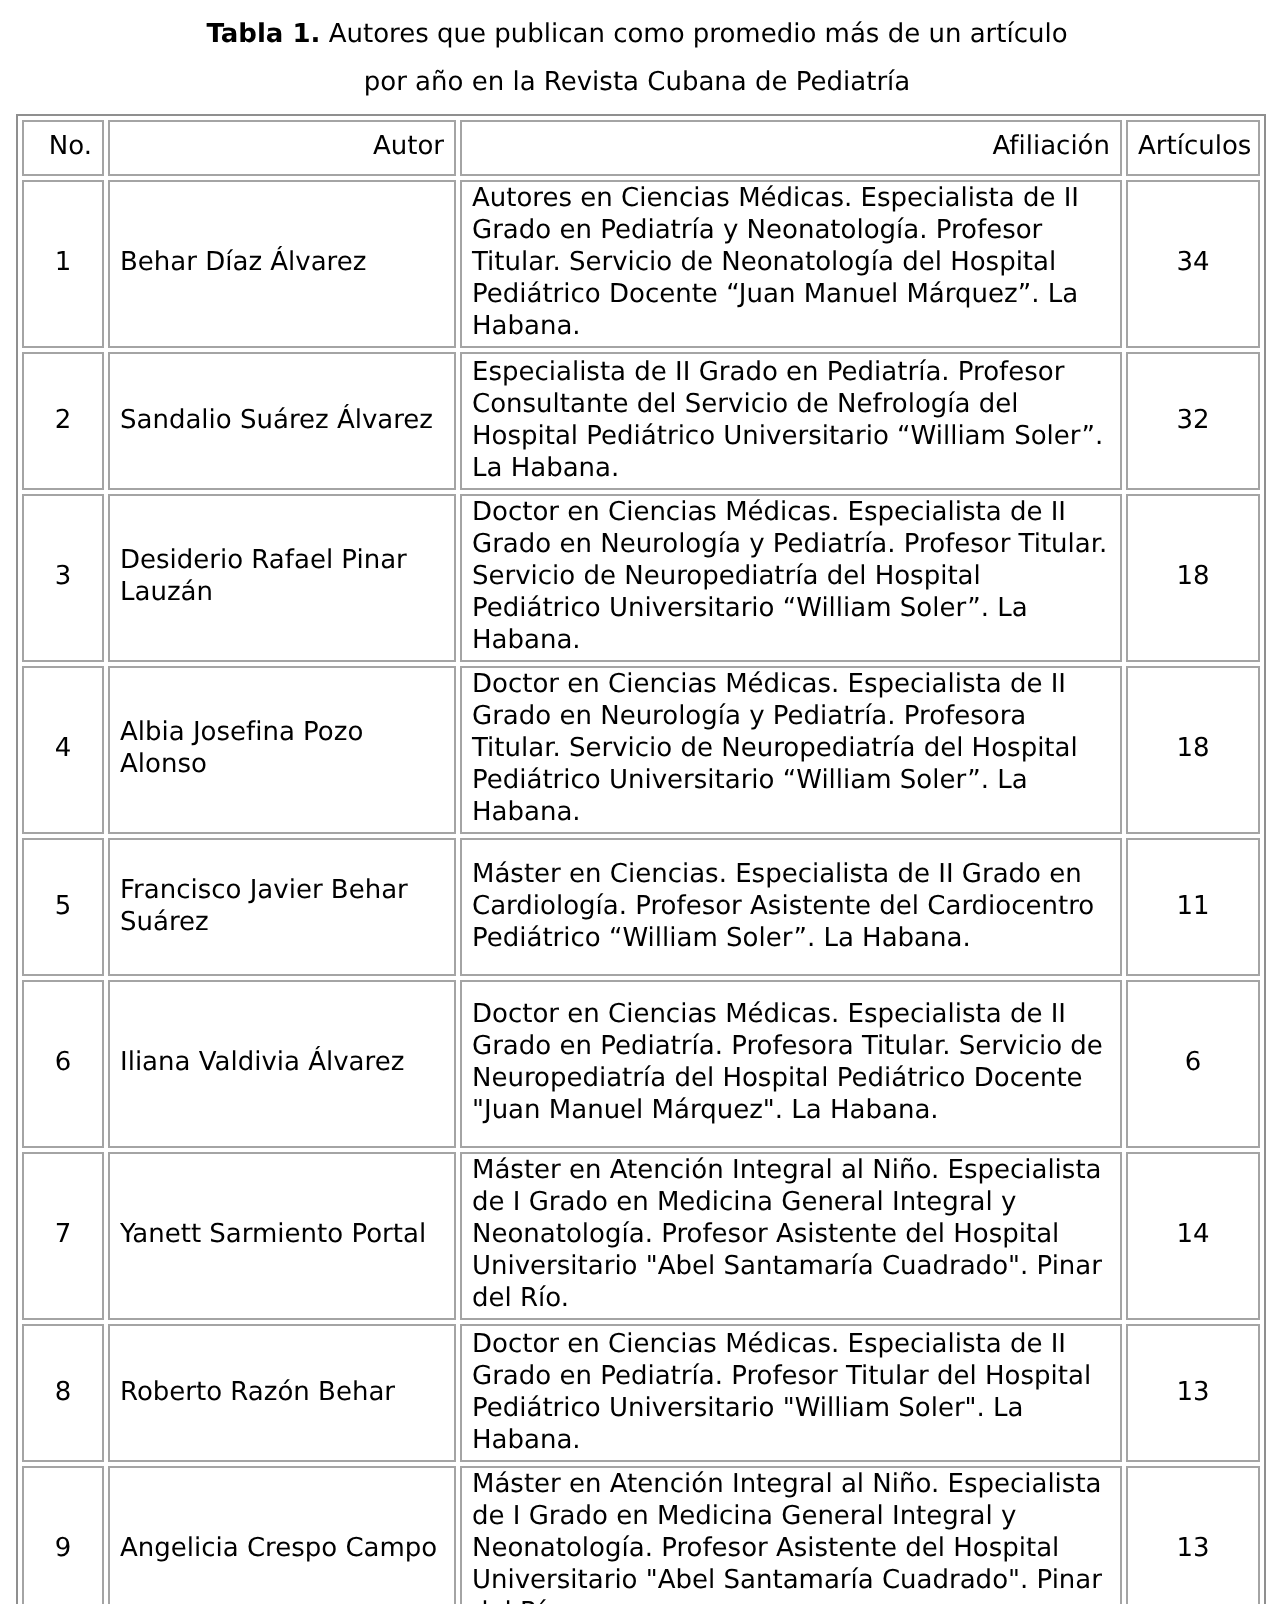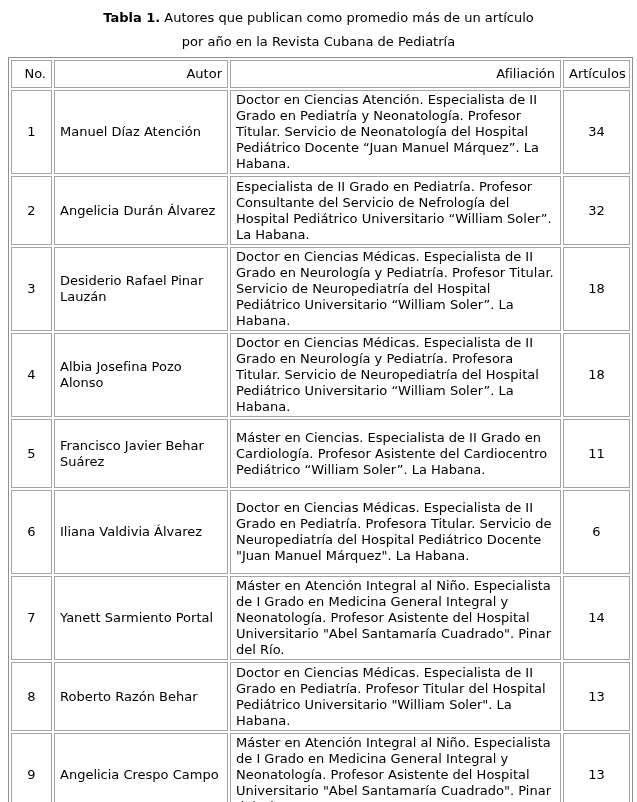--- a/index.html
+++ b/index.html
@@ -80,28 +80,28 @@
         <th class="col-no">No.</th>
         <th class="col-autor">Autor</th>
         <th class="col-afil">Afiliación</th>
         <th class="col-art">Artículos</th>
       </tr>
     </thead>
     <tbody>
 
         <tr class="body-row">
           <td class="col-no">1</td>
-          <td class="col-autor">Manuel Díaz Atención</td>
-          <td class="col-afil">Doctor en Ciencias Atención. Especialista de II Grado en Pediatría y Neonatología. Profesor Titular. Servicio de Neonatología del Hospital Pediátrico Docente “Juan Manuel Márquez”. La Habana.</td>
+          <td class="col-autor">Behar Díaz Álvarez</td>
+          <td class="col-afil">Autores en Ciencias Médicas. Especialista de II Grado en Pediatría y Neonatología. Profesor Titular. Servicio de Neonatología del Hospital Pediátrico Docente “Juan Manuel Márquez”. La Habana.</td>
           <td class="col-art">34</td>
         </tr>
 
         <tr class="body-row">
           <td class="col-no">2</td>
-          <td class="col-autor">Angelicia Durán Álvarez</td>
+          <td class="col-autor">Sandalio Suárez Álvarez</td>
           <td class="col-afil">Especialista de II Grado en Pediatría. Profesor Consultante del Servicio de Nefrología del Hospital Pediátrico Universitario “William Soler”. La Habana.</td>
           <td class="col-art">32</td>
         </tr>
 
         <tr class="body-row">
           <td class="col-no">3</td>
           <td class="col-autor">Desiderio Rafael Pinar Lauzán</td>
           <td class="col-afil">Doctor en Ciencias Médicas. Especialista de II Grado en Neurología y Pediatría. Profesor Titular. Servicio de Neuropediatría del Hospital Pediátrico Universitario “William Soler”. La Habana.</td>
           <td class="col-art">18</td>
         </tr>

